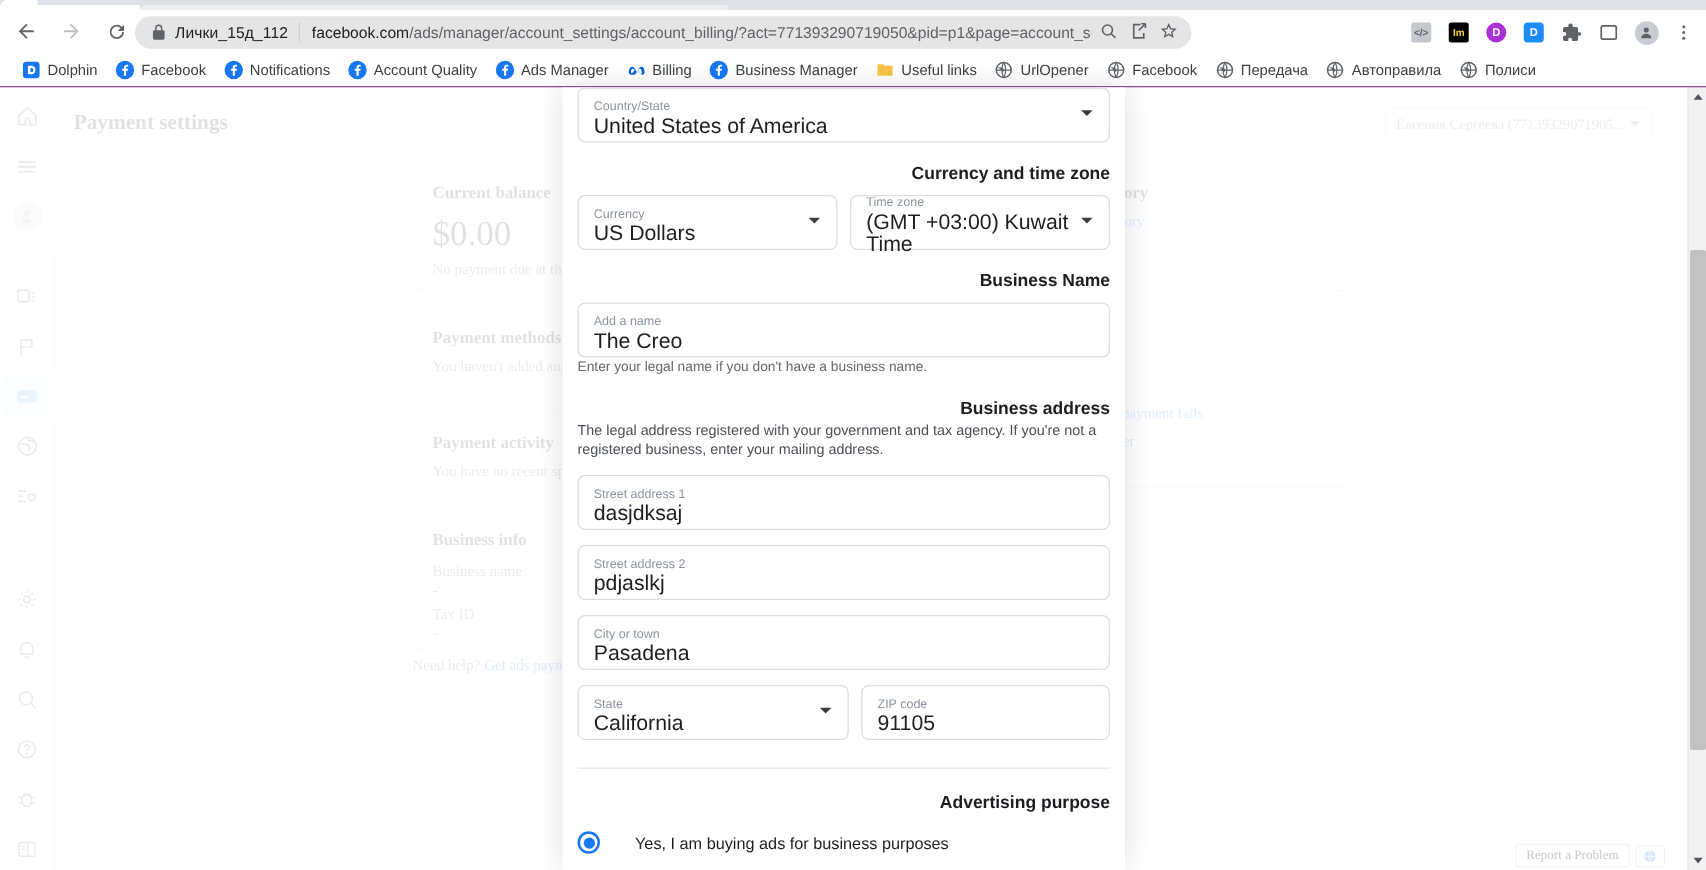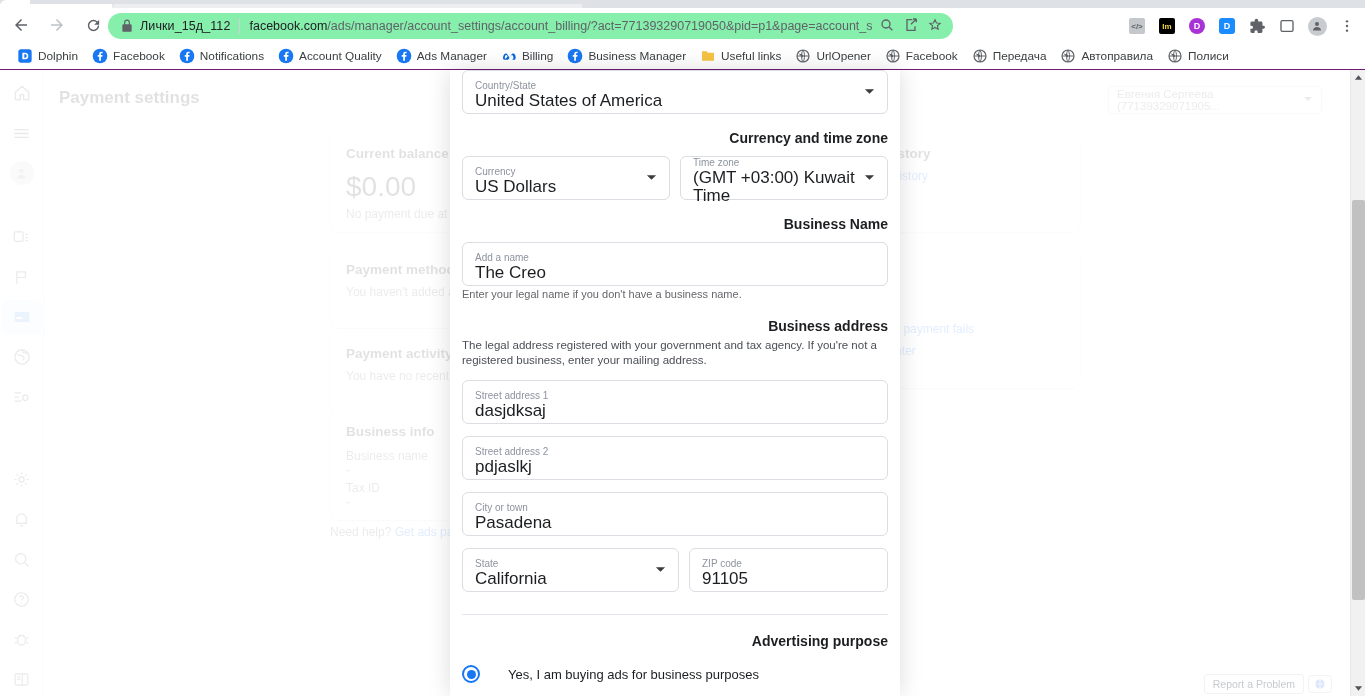--- a/index.html
+++ b/index.html
@@ -37,21 +37,21 @@
   .nav-btn {
     width: 30px; height: 30px; margin-left: 6px;
     display: flex; align-items: center; justify-content: center;
     border-radius: 50%;
   }
   .nav-btn svg { display: block; }
 
   .omnibox {
     position: absolute; left: 108px; top: 5px;
     width: 845px; height: 26px;
-    background: #86efac; border-radius: 13px;
+    background: #e5e5e5; border-radius: 13px;
     display: flex; align-items: center;
     padding: 0 8px;
   }
   .lock-icon { width: 14px; height: 14px; margin: 0 6px 0 4px; flex: none; }
   .tabtitle {
     font-size: 12.5px; color: #202124; white-space: nowrap;
     letter-spacing: .1px;
   }
   .omni-sep {
     width: 1px; height: 16px; background: #cdd1d4; margin: 0 9px;
@@ -88,21 +88,21 @@
   .bm {
     display: flex; align-items: center; gap: 5px;
     padding: 3px 7px; border-radius: 4px;
     font-size: 11.8px; color: #3c4043; white-space: nowrap;
   }
   .bm .fav { width: 16px; height: 16px; flex: none; display:block; }
 
   
   .page {
     position: absolute; top: 70px; left: 0; width: 1350px; height: 626px;
-    background: #ffffff; overflow: hidden;
+    background: #ffffff; overflow: hidden; font-family: Liberation Serif, serif;
   }
   .page-dim { opacity: 0.13; }
 
   .fb-sidebar {
     position: absolute; left: 0; top: 0; width: 44px; height: 626px;
     background: #fff; border-right: 1px solid #e4e6eb;
     display: flex; flex-direction: column; align-items: center;
   }
   .sb-icon {
     width: 40px; height: 34px; margin-top: 6px;

